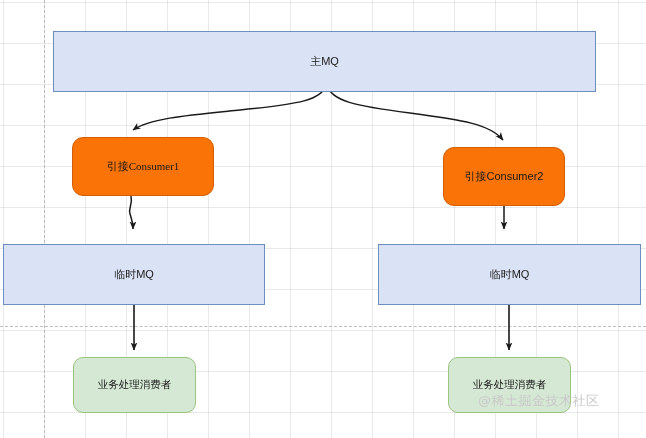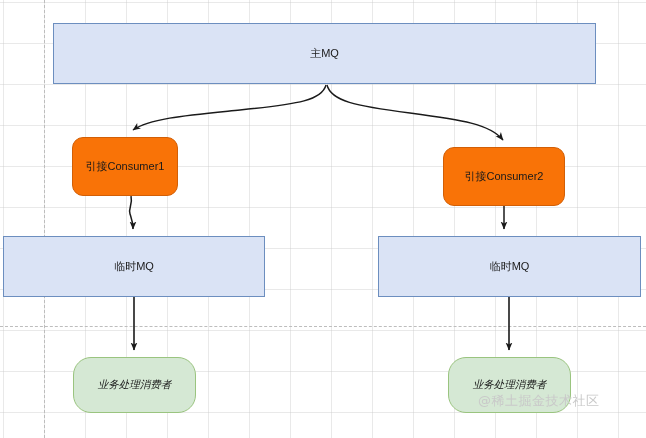--- a/index.html
+++ b/index.html
@@ -60,35 +60,35 @@
     align-items: center;
     justify-content: center;
     text-align: center;
     line-height: 1.25;
   }
   .node-blue {
     background: #dae3f5;
     border: 1px solid #6c8ebf;
     color: #1a1a1a;
     font-size: 11px;
+    margin-top: 8px;
   }
   .node-orange {
     background: #f97307;
     border: 1px solid #d25f06;
     border-radius: 11px;
     color: #1a1a1a;
     font-size: 11px;
   }
   .node-green {
     background: #d5e8d4;
     border: 1px solid #9ac47f;
-    border-radius: 18px;
+    border-radius: 10px;
     color: #1a1a1a;
     font-size: 10.5px;
-    font-style: italic;
   }
   .watermark {
     position: absolute;
     left: 478px;
     top: 392px;
     font-size: 13px;
     color: #c9c9c9;
     letter-spacing: 0.5px;
     white-space: nowrap;
     font-family: "DejaVu Sans", sans-serif;
@@ -123,21 +123,21 @@
 
     <path d="M134,297 L134,350" fill="none" stroke="#1a1a1a" stroke-width="1.6" marker-end="url(#arrowhead)"></path>
 
     <path d="M509,297 L509,350" fill="none" stroke="#1a1a1a" stroke-width="1.6" marker-end="url(#arrowhead)"></path>
   </svg>
 
   <div class="node node-blue" style="left:53px; top:23px; width:543px; height:61px;">
     <span>主MQ</span>
   </div>
 
-  <div class="node node-orange" style="left:72px; top:137px; width:106px; height:59px;">
+  <div class="node node-orange" style="left:72px; top:137px; width:142px; height:59px;font-family:Liberation Serif, serif;">
     <span>引接Consumer1</span>
   </div>
 
   <div class="node node-orange" style="left:443px; top:147px; width:122px; height:59px;">
     <span>引接Consumer2</span>
   </div>
 
   <div class="node node-blue" style="left:3px; top:236px; width:262px; height:61px;">
     <span>临时MQ</span>
   </div>

